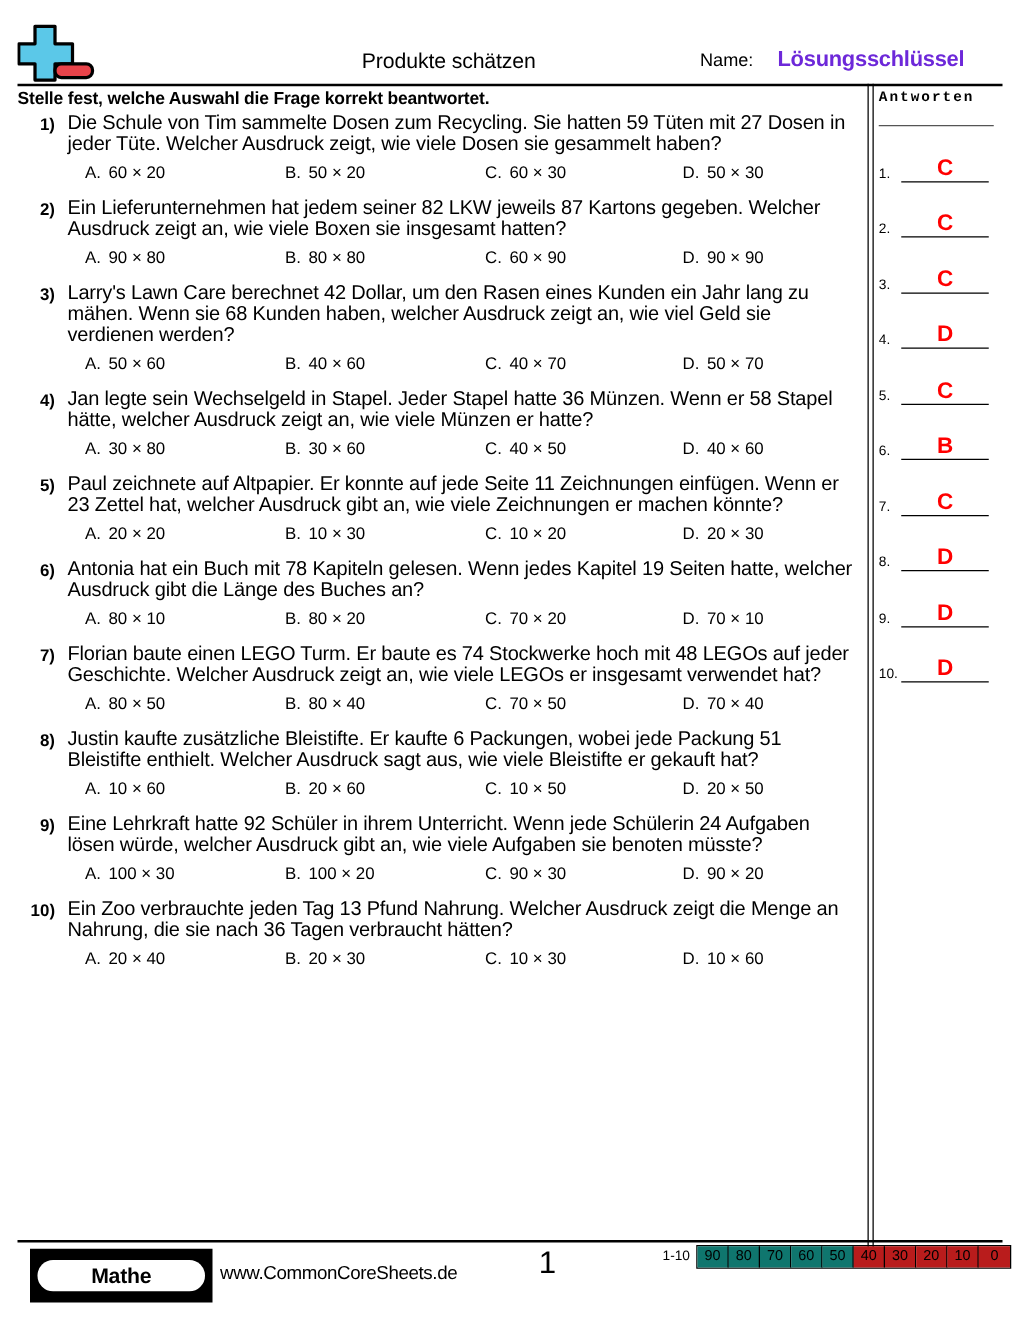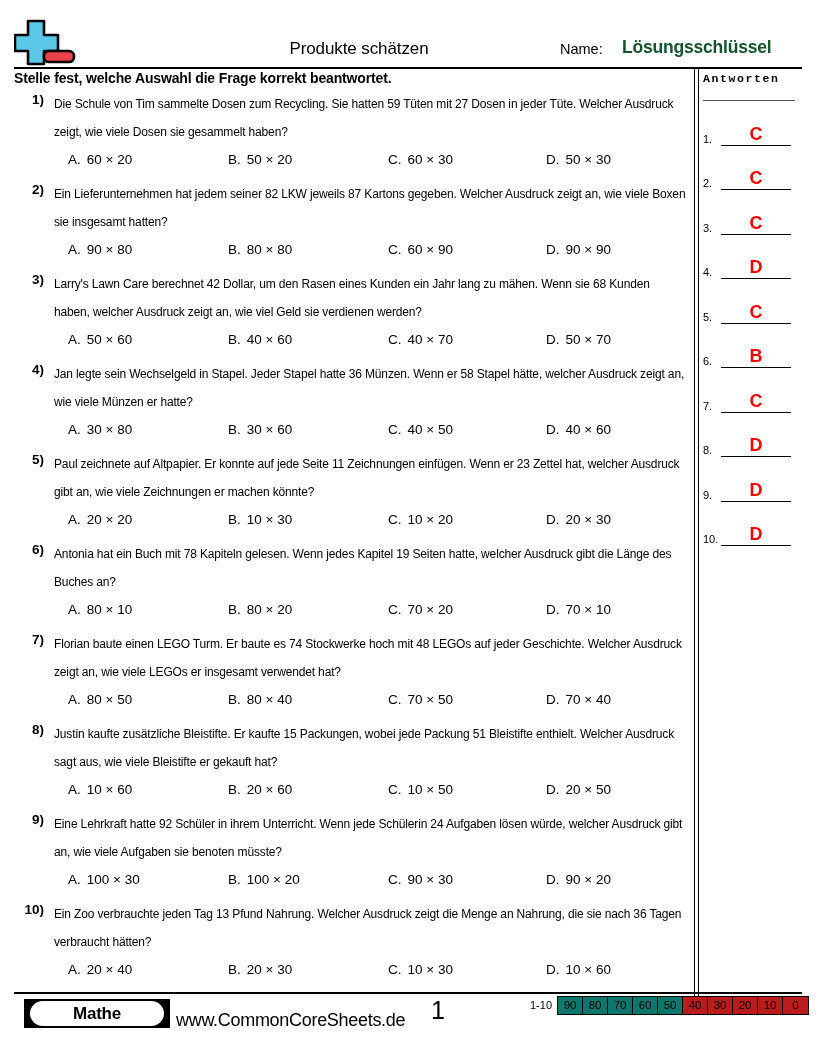--- a/index.html
+++ b/index.html
@@ -55,21 +55,21 @@
     left: 546px;
     top: 27px;
     font-size: 14.5px;
   }
   .name-value {
     position: absolute;
     left: 608px;
     top: 23px;
     font-size: 17.5px;
     font-weight: bold;
-    color: #14532d;
+    color: #6d28d9;
     letter-spacing: -0.2px;
   }
 
   .header-rule {
     position: absolute;
     left: 14px;
     top: 67px;
     width: 788px;
     height: 0;
     border-top: 2.5px solid #000;
@@ -167,22 +167,22 @@
     left: 0;
     top: 0;
     width: 30px;
     text-align: right;
     font-size: 13.5px;
     font-weight: bold;
     line-height: 19.5px;
   }
   .q-text {
     margin-left: 40px;
-    font-size: 12px;
-    line-height: 28px;
+    font-size: 16px;
+    line-height: 17px;
     letter-spacing: -0.15px;
   }
   .q-choices {
     margin-left: 40px;
     margin-top: 4px;
     position: relative;
     height: 20px;
   }
   .choice {
     position: absolute;
@@ -203,21 +203,21 @@
     top: 992px;
     width: 788px;
     height: 0;
     border-top: 2.2px solid #000;
   }
   .math-badge {
     position: absolute;
     left: 24px;
     top: 999px;
     width: 146px;
-    height: 29px;
+    height: 43px;
     background: #000;
     display: flex;
     align-items: center;
     justify-content: center;
   }
   .math-badge .pill {
     width: 134px;
     height: 25px;
     background: #fff;
     border-radius: 13px;
@@ -225,21 +225,21 @@
     align-items: center;
     justify-content: center;
     font-size: 17px;
     font-weight: bold;
     letter-spacing: -0.2px;
   }
   .site-url {
     position: absolute;
     left: 176px;
     top: 1010px;
-    font-size: 18px;
+    font-size: 15px;
     letter-spacing: -0.3px;
   }
   .page-number {
     position: absolute;
     left: 408px;
     top: 995px;
     width: 60px;
     text-align: center;
     font-size: 25px;
     line-height: 30px;
@@ -425,21 +425,21 @@
         <div class="q-text">Florian baute einen LEGO Turm. Er baute es 74 Stockwerke hoch mit 48 LEGOs auf jeder Geschichte. Welcher Ausdruck zeigt an, wie viele LEGOs er insgesamt verwendet hat?</div>
         <div class="q-choices">
           <div class="choice c0"><span class="lbl">A.</span><span>80 × 50</span></div>
           <div class="choice c1"><span class="lbl">B.</span><span>80 × 40</span></div>
           <div class="choice c2"><span class="lbl">C.</span><span>70 × 50</span></div>
           <div class="choice c3"><span class="lbl">D.</span><span>70 × 40</span></div>
         </div>
       </div>
       <div class="question">
         <div class="q-num">8)</div>
-        <div class="q-text">Justin kaufte zusätzliche Bleistifte. Er kaufte 15 Packungen, wobei jede Packung 51 Bleistifte enthielt. Welcher Ausdruck sagt aus, wie viele Bleistifte er gekauft hat?</div>
+        <div class="q-text">Justin kaufte zusätzliche Bleistifte. Er kaufte 6 Packungen, wobei jede Packung 51 Bleistifte enthielt. Welcher Ausdruck sagt aus, wie viele Bleistifte er gekauft hat?</div>
         <div class="q-choices">
           <div class="choice c0"><span class="lbl">A.</span><span>10 × 60</span></div>
           <div class="choice c1"><span class="lbl">B.</span><span>20 × 60</span></div>
           <div class="choice c2"><span class="lbl">C.</span><span>10 × 50</span></div>
           <div class="choice c3"><span class="lbl">D.</span><span>20 × 50</span></div>
         </div>
       </div>
       <div class="question">
         <div class="q-num">9)</div>
         <div class="q-text">Eine Lehrkraft hatte 92 Schüler in ihrem Unterricht. Wenn jede Schülerin 24 Aufgaben lösen würde, welcher Ausdruck gibt an, wie viele Aufgaben sie benoten müsste?</div>

